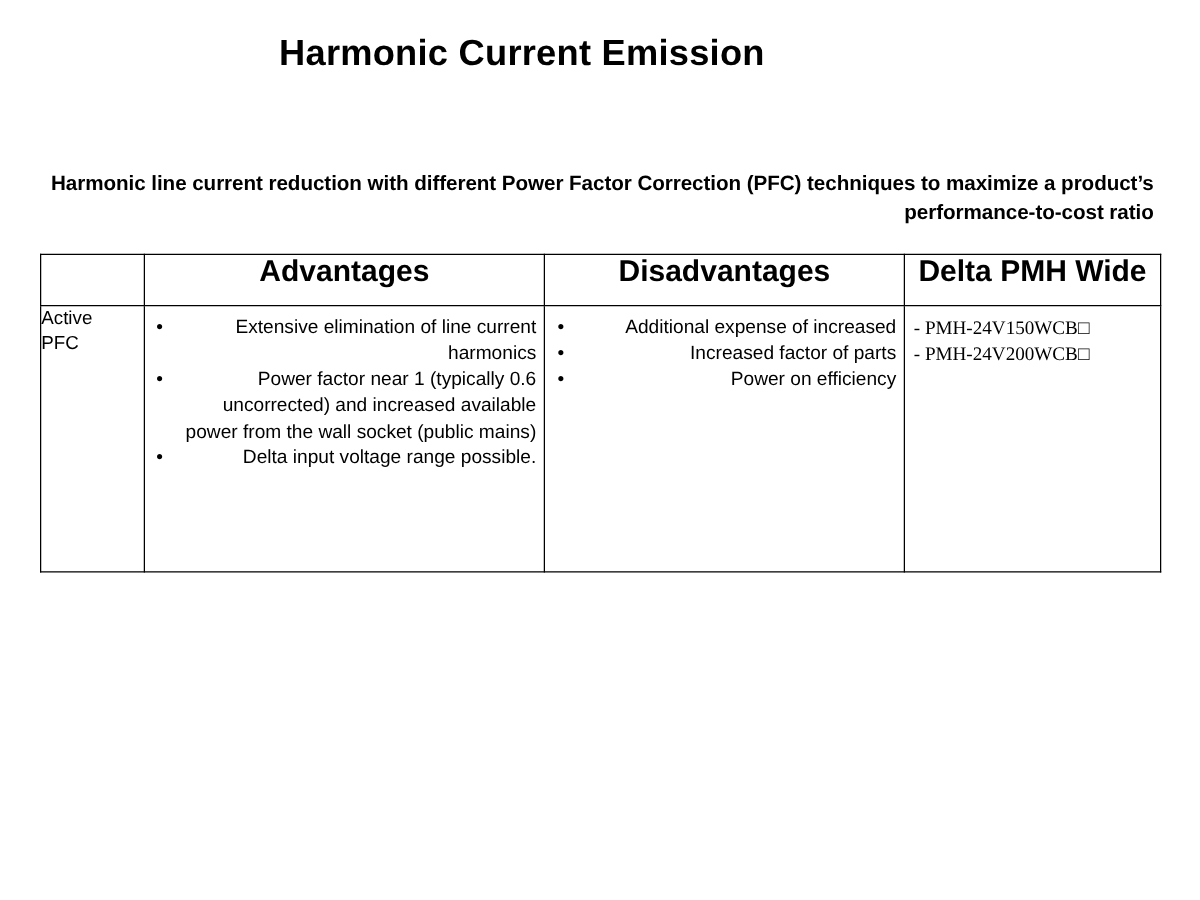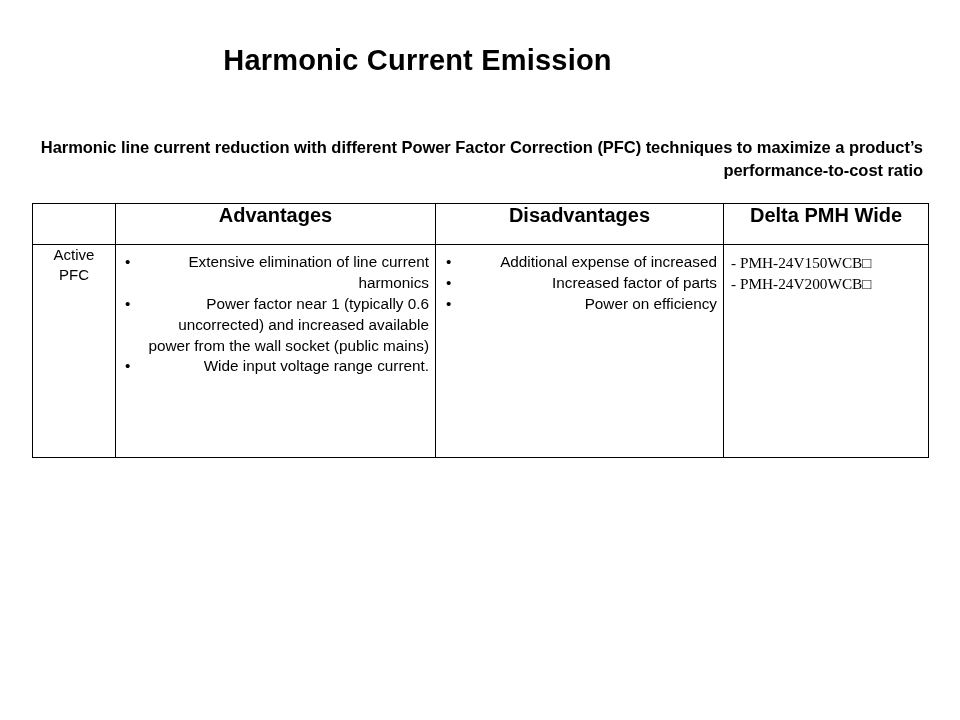--- a/index.html
+++ b/index.html
@@ -13,21 +13,21 @@
     position: relative;
     font-family: "Liberation Sans", sans-serif;
     color: #000000;
     overflow: hidden;
   }
 
   
   .slide-title {
     position: absolute;
     left: 0;
-    top: 45px;
+    top: 28px;
     width: 835px;
     text-align: center;
     font-size: 29px;
     font-weight: bold;
     letter-spacing: 0.2px;
     line-height: 1.1;
   }
 
   
   .subtitle {
@@ -59,31 +59,30 @@
   .col-label  { width: 83px; }
   .col-adv    { width: 320px; }
   .col-dis    { width: 288px; }
   .col-model  { width: 205px; }
 
   
   .hdr-cell {
     height: 40px;
     text-align: center;
     vertical-align: middle;
-    font-size: 20px;
+    font-size: 24px;
     font-weight: bold;
     padding: 0 4px;
   }
   .hdr-blank { }
 
   
   .body-row td { height: 212px; }
 
   .cell-label {
-    text-align: center;
     vertical-align: top;
     font-size: 15px;
     line-height: 1.32;
     padding-top: 9px;
   }
   .cell-label .lbl-line { display: block; }
 
   .bullet-list {
     list-style: none;
     margin: 0;
@@ -143,21 +142,21 @@
     <tr class="body-row">
       <td class="cell-label">
         <span class="lbl-line">Active</span>
         <span class="lbl-line">PFC</span>
       </td>
 
       <td class="cell-adv">
         <ul class="bullet-list">
           <li>Extensive elimination of line current harmonics</li>
           <li>Power factor near 1 (typically 0.6 uncorrected) and increased available power from the wall socket (public mains)</li>
-          <li>Wide input voltage range current.</li>
+          <li>Delta input voltage range possible.</li>
         </ul>
       </td>
 
       <td class="cell-dis">
         <ul class="bullet-list">
           <li>Additional expense of increased</li>
           <li>Increased factor of parts</li>
           <li>Power on efficiency</li>
         </ul>
       </td>

